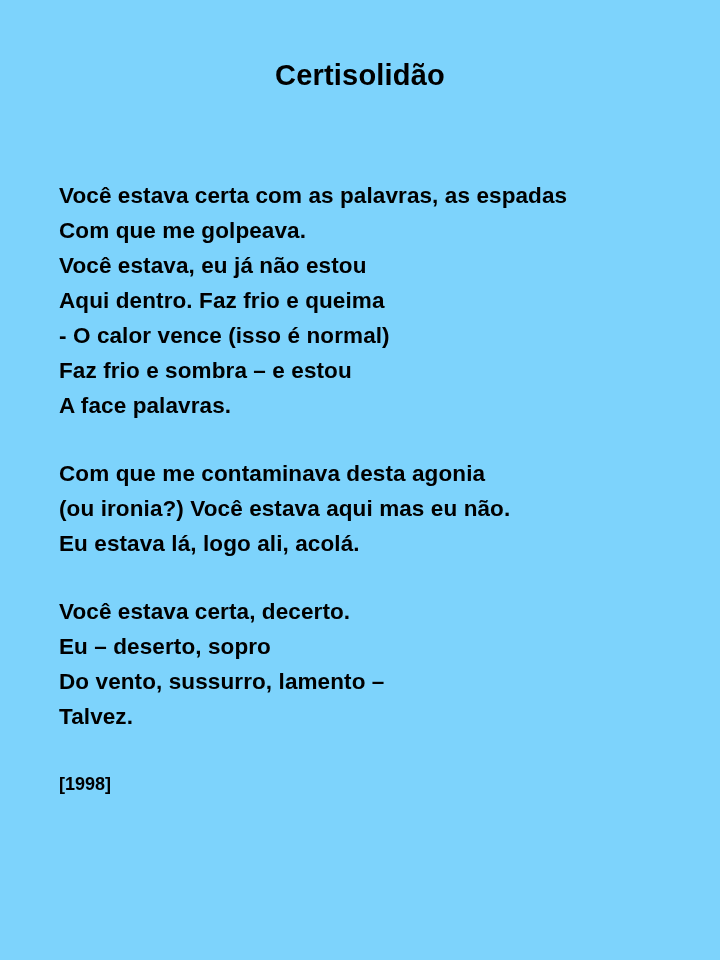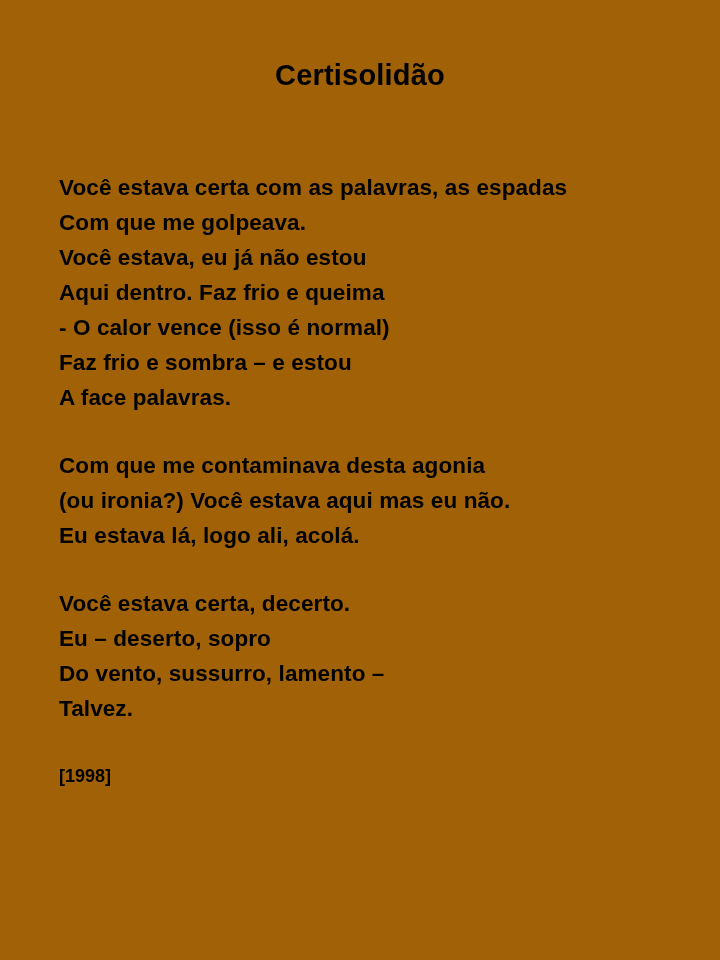--- a/index.html
+++ b/index.html
@@ -13,35 +13,35 @@
     font-family: "Liberation Sans", sans-serif;
     color: #000000;
     position: relative;
     overflow: hidden;
   }
   .page {
     width: 720px;
     height: 960px;
     box-sizing: border-box;
     position: relative;
-    background: #a16207;
+    background: #7dd3fc;
   }
   .poem-title {
     position: absolute;
     top: 40px;
     left: 0;
     width: 720px;
     text-align: center;
     font-size: 29px;
     font-weight: bold;
     letter-spacing: 0.2px;
   }
   .poem-body {
     position: absolute;
-    top: 170px;
+    top: 178px;
     left: 59px;
     width: 620px;
   }
   .stanza {
     margin: 0 0 33px 0;
   }
   .stanza:last-child {
     margin-bottom: 0;
   }
   .line {

